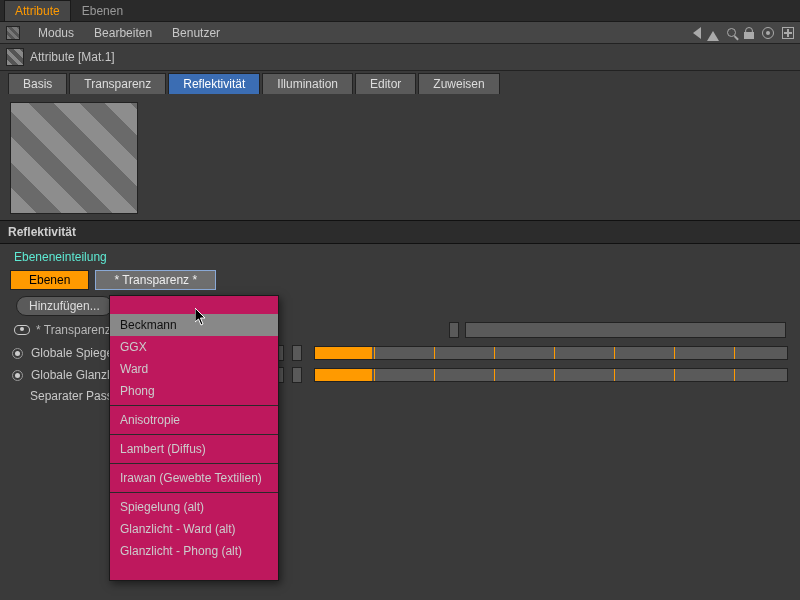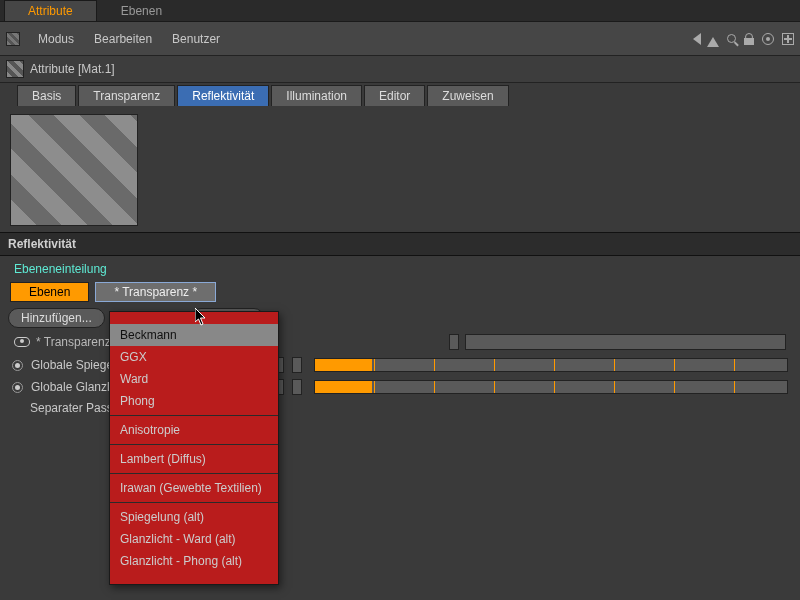--- a/index.html
+++ b/index.html
@@ -1,24 +1,24 @@
 <!DOCTYPE html>
 <html><head>
 <meta charset="utf-8">
 <style>
   * { box-sizing: border-box; margin: 0; padding: 0; font-family: Arial, Helvetica, sans-serif; }
   html, body { width: 800px; height: 600px; background: #3a3a3a; color: #b8b8b8; font-size: 12px; overflow: hidden; }
 
   
   .top-tabs { height: 22px; background: #2a2a2a; display: flex; align-items: center; padding-left: 4px; border-bottom: 1px solid #1a1a1a; }
-  .top-tab { padding: 3px 23px; color: #999; cursor: pointer; border: 1px solid transparent; }
+  .top-tab { padding: 3px 10px; color: #999; cursor: pointer; border: 1px solid transparent; }
   .top-tab.active { color: #ff9a00; background: #464646; border: 1px solid #1a1a1a; border-bottom: none; }
 
   
-  .menu-bar { height: 34px; background: #464646; display: flex; align-items: center; padding: 0 6px; border-bottom: 1px solid #222; }
+  .menu-bar { height: 22px; background: #464646; display: flex; align-items: center; padding: 0 6px; border-bottom: 1px solid #222; }
   .hatch-small { width: 14px; height: 14px; margin-right: 8px; background:
       repeating-linear-gradient(45deg,#777 0 3px,#555 3px 6px); border:1px solid #222;}
   .menu-item { padding: 0 10px; color: #c8c8c8; cursor: pointer; }
   .menu-right { margin-left: auto; display: flex; align-items: center; gap: 8px; }
   .arrow-left-outline { border:1px solid #888; width:0;height:0;border:6px solid transparent;border-right:8px solid #aaa; margin-right:-2px;}
   .arrow-up-solid { width:0;height:0;border:6px solid transparent;border-bottom:10px solid #aaa;}
   .magnifier { border:1.5px solid #aaa; width:9px;height:9px;border-radius:50%;position:relative;}
   .magnifier:after{content:"";position:absolute;width:5px;height:1.5px;background:#aaa;bottom:-2px;right:-4px;transform:rotate(45deg);}
   .lock { width:10px;height:7px;background:#aaa;position:relative;margin-top:5px;}
   .lock:before{content:"";position:absolute;top:-5px;left:1px;width:6px;height:6px;border:1.5px solid #aaa;border-radius:50%;}
@@ -28,41 +28,41 @@
   .plus-box:before{content:"";position:absolute;top:4px;left:1px;width:8px;height:2px;background:#aaa;}
   .plus-box:after{content:"";position:absolute;left:4px;top:1px;height:8px;width:2px;background:#aaa;}
 
   
   .material-row { display:flex; align-items:center; padding: 4px 6px; background:#3d3d3d; border-bottom:1px solid #222;}
   .stripes-icon { width:18px;height:18px;margin-right:6px;border:1px solid #222;
       background:repeating-linear-gradient(45deg,#888 0 4px,#555 4px 8px);}
   .material-label { color:#c8c8c8; }
 
   
-  .prop-tabs { display:flex; background:#3a3a3a; padding: 2px 8px; gap:0;margin-left:9px; }
+  .prop-tabs { display:flex; background:#3a3a3a; padding: 2px 8px; gap:0; }
   .prop-tab { padding:3px 14px; background:#5a5a5a; color:#ddd; border:1px solid #222; border-bottom:none; cursor:pointer; margin-right:2px;}
   .prop-tab.sel { background:#3b6db3; color:#fff; }
 
   
   .preview-area { padding:6px 10px; }
   .preview-swatch { width:128px;height:112px;border:1px solid #222;
       background:repeating-linear-gradient(45deg,#8d8d8d 0 18px,#6a6a6a 18px 36px);}
 
   
   .section-header { background:#2c2c2c; color:#cfcfcf; padding:4px 8px; font-weight:bold; border-top:1px solid #111;border-bottom:1px solid #111;}
   .subsection-label { padding:6px 14px; color:#5eead4; }
 
   
   .sub-tabs { display:flex; padding:0 10px 4px; gap:6px; }
   .sub-btn { padding:2px 18px; background:#555; border:1px solid #222; color:#ddd; cursor:pointer;}
   .sub-btn.orange { background:#ff9a00; color:#000; }
   .sub-btn.sel-grey { background:#6e6e6e; border:1px solid #8aa9d6; color:#eee;}
 
   
-  .action-row { display:flex; align-items:center; padding:2px 8px; gap:6px; position:relative;}
+  .action-row { display:flex; align-items:center; padding:2px 16px; gap:6px; position:relative;}
   .pill { background:#5a5a5a; border:1px solid #222; border-radius:10px; padding:2px 12px; color:#ddd; cursor:pointer;}
   .pill.faded { color:#888; }
 
   
   .list-row { display:flex; align-items:center; padding:4px 14px; gap:6px;}
   .eye { width:16px;height:10px;border:1.5px solid #ccc;border-radius:60%/100%;position:relative;}
   .eye:after{content:"";position:absolute;top:1px;left:5px;width:4px;height:4px;background:#ccc;border-radius:50%;}
   .long-input { flex:1; height:16px; background:#5a5a5a; border:1px solid #222;}
   .spinner { width:10px;height:16px;background:#5a5a5a;border:1px solid #222;display:flex;flex-direction:column;}
   .spinner div{flex:1;}
@@ -75,21 +75,21 @@
   .label-col { width:155px; color:#c8c8c8;}
   .num-box { width:90px;height:16px;background:#5a5a5a;border:1px solid #222;}
   .spin2 { width:10px;height:16px;background:#5a5a5a;border:1px solid #222;}
   .slider-track { flex:1;height:14px;background:#5a5a5a;border:1px solid #222;position:relative;margin-left:4px;}
   .slider-track .fill{position:absolute;top:0;bottom:0;left:0;width:100%;
       background:linear-gradient(90deg,#ff9a00 0 12%,#5a5a5a 12% 100%);}
   .slider-ticks{position:absolute;top:0;bottom:0;right:0;left:0;
       background:repeating-linear-gradient(90deg,transparent 0 59px,#ff9a00 59px 60px);}
 
   
-  .dropdown { position:absolute; left:109px; top:311px; width:170px; background:#b91c1c; border:1px solid #1a1a1a; z-index:50; box-shadow:2px 3px 8px rgba(0,0,0,0.5); padding:12px 0;}
+  .dropdown { position:absolute; left:109px; top:295px; width:170px; background:#be185d; border:1px solid #1a1a1a; z-index:50; box-shadow:2px 3px 8px rgba(0,0,0,0.5); padding:18px 0;}
   .dd-item { padding:4px 10px; color:#ccc; cursor:pointer;}
   .dd-item.hi { background:#888; color:#111; }
   .dd-sep { height:1px;background:#2a2a2a;margin:3px 0;}
 
   .cursor-arrow { position:absolute; left:195px; top:308px; width:12px;height:18px; z-index:60;}
   .cursor-arrow svg{display:block;}
 </style>
 </head>
 <body>
 

